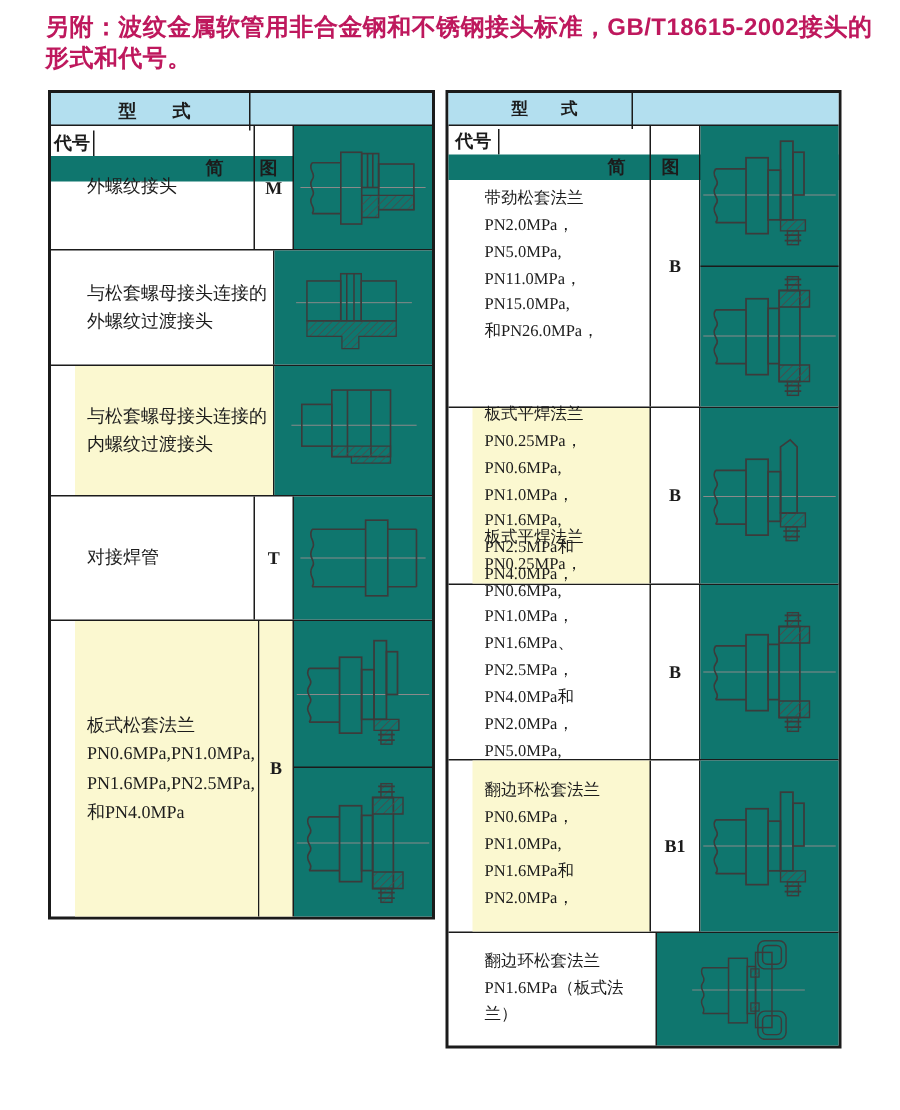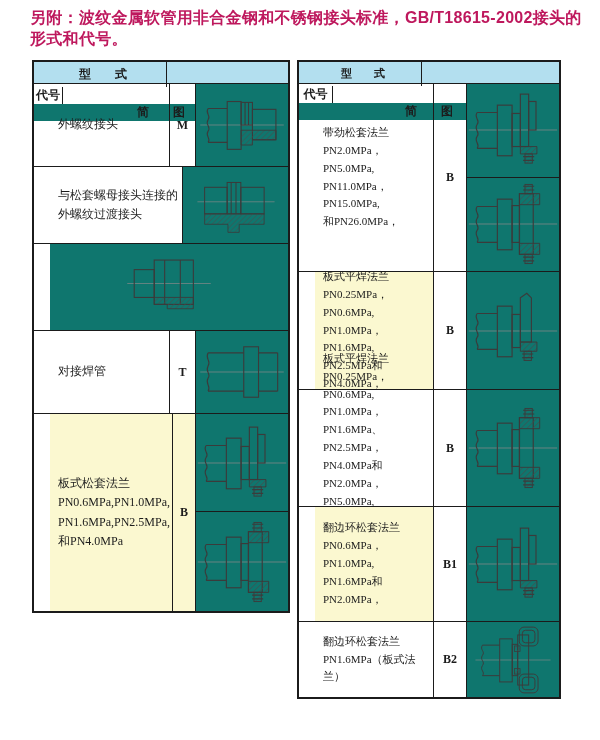--- a/index.html
+++ b/index.html
@@ -124,20 +124,21 @@
                 <path d="M44 18 V57 M50 18 V57"></path>
                 <rect x="56" y="24" width="29" height="33"></rect>
               </g>
           <polygon class="hp" points="11,57 85,57 85,70 54,70 54,80 40,80 40,70 11,70"></polygon>
         </svg>
           </div>
       </div>
     </div>
 
     <div class="row r4">
+      <div class="c type hl">与松套螺母接头连接的内螺纹过渡接头</div>
       <div class="c diag">
         <div class="one">
             <svg class="dg" width="92" height="80" viewBox="0 0 100 92">
           <line class="cl" x1="2" y1="42" x2="98" y2="42"></line>
           <g class="ln">
                 <rect x="10" y="26" width="23" height="32"></rect>
                 <rect x="33" y="15" width="45" height="51"></rect>
                 <path d="M45 15 V66 M63 15 V66"></path>
               </g>
           <polygon class="hp" points="33,58 78,58 78,71 48,71 48,66 33,66"></polygon>
@@ -268,21 +269,20 @@
           <line class="cl" x1="2" y1="46" x2="98" y2="46"></line>
               <use href="#flange1"></use>
         </svg>
           </div>
       </div>
     </div>
 
     <div class="row r5">
       <div class="c type">翻边环松套法兰
 PN1.6MPa（板式法兰）</div>
-      <div class="c code">B2</div>
       <div class="c diag">
         <div class="one">
             <svg class="dg" width="92" height="72" viewBox="0 0 100 92">
           <line class="cl" x1="2" y1="46" x2="98" y2="46"></line>
           <use href="#hoseg"></use>
           <g class="ln">
             <rect x="49" y="26" width="7" height="40"></rect>
             <rect x="56" y="14" width="14" height="64"></rect>
             <rect x="58" y="4" width="24" height="24" rx="6"></rect>
             <rect x="62" y="8" width="16" height="16" rx="4"></rect>

